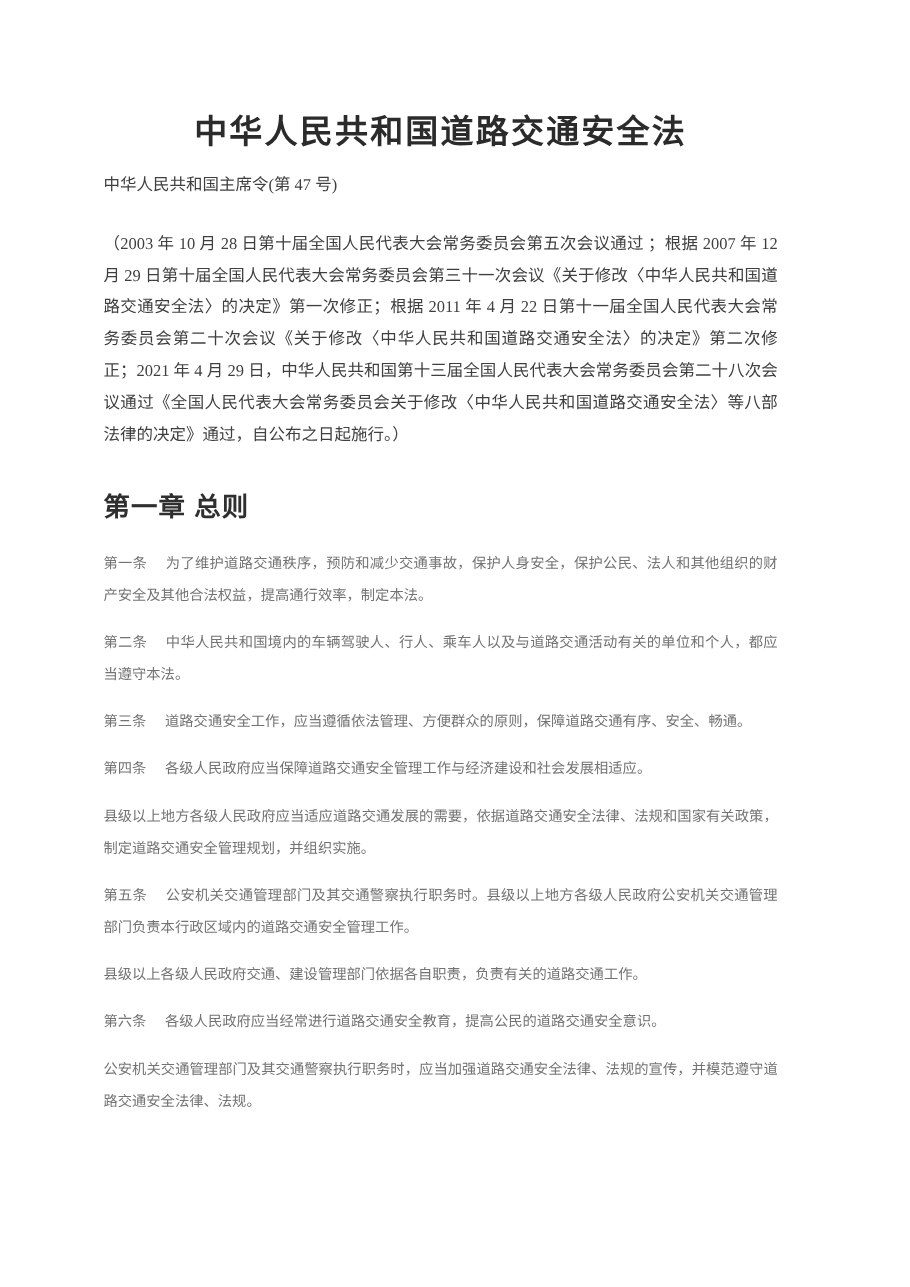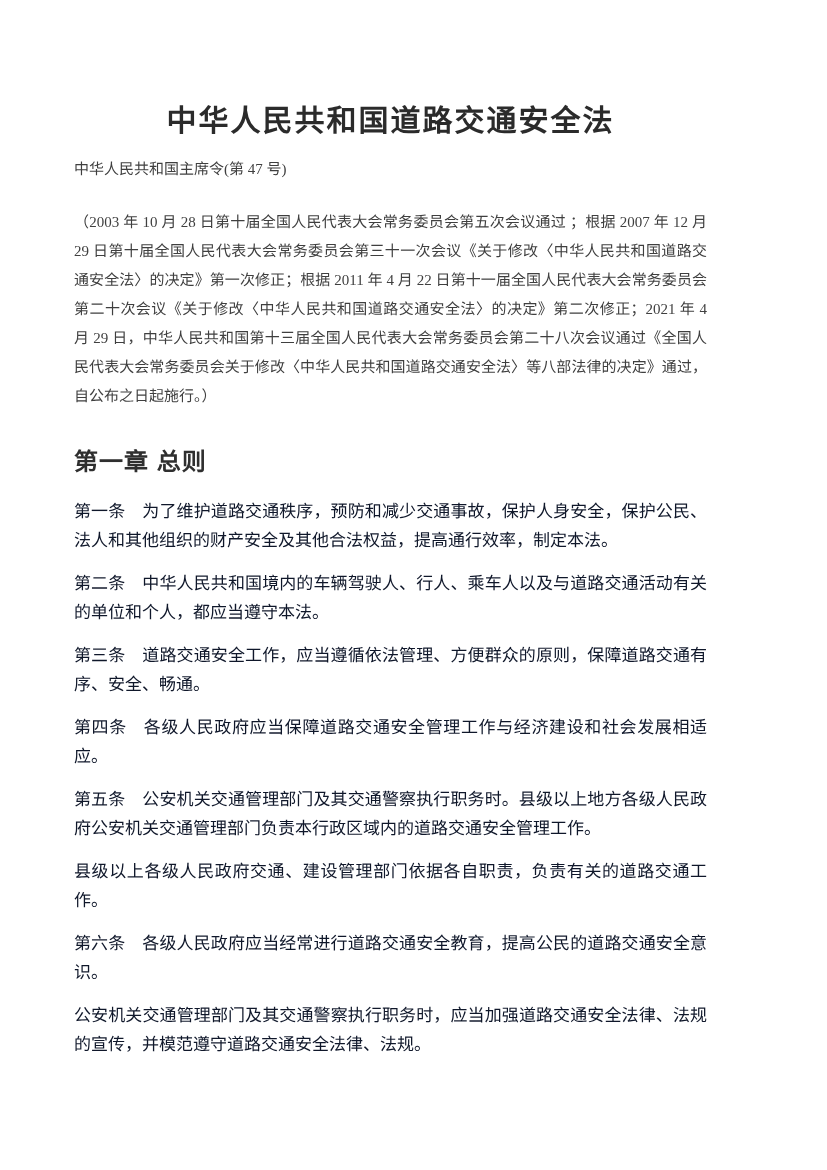--- a/index.html
+++ b/index.html
@@ -10,21 +10,21 @@
   body {
     width: 827px;
     height: 1170px;
     overflow: hidden;
     font-family: "Liberation Serif", serif;
     color: #3f3f3f;
   }
   .doc {
     box-sizing: border-box;
     width: 827px;
-    padding: 97px 120px 0 74px;
+    padding: 97px 120px 0 94px;
   }
   .doc-title {
     margin: 0;
     font-size: 30px;
     line-height: 48px;
     font-weight: bold;
     text-align: center;
     letter-spacing: 2px;
     color: #2b2b2b;
     font-family: "DejaVu Serif", serif;
@@ -49,24 +49,24 @@
     font-size: 24px;
     line-height: 30px;
     font-weight: bold;
     text-align: left;
     color: #2f2f2f;
     font-family: "Liberation Sans", sans-serif;
     letter-spacing: 1px;
   }
   .articles p {
     margin: 0 0 14px 0;
-    font-size: 17px;
+    font-size: 13px;
     line-height: 29px;
     text-align: justify;
-    color: #0f172a;
+    color: #737373;
   }
   .art-label {
     margin-right: 17px;
   }
 </style>
 </head>
 <body>
 
 <div class="doc">
   <h1 class="doc-title">中华人民共和国道路交通安全法</h1>
@@ -75,18 +75,19 @@
 
   <p class="preamble">（2003 年 10 月 28 日第十届全国人民代表大会常务委员会第五次会议通过 ；根据 2007 年 12 月 29 日第十届全国人民代表大会常务委员会第三十一次会议《关于修改〈中华人民共和国道路交通安全法〉的决定》第一次修正；根据 2011 年 4 月 22 日第十一届全国人民代表大会常务委员会第二十次会议《关于修改〈中华人民共和国道路交通安全法〉的决定》第二次修正；2021 年 4 月 29 日，中华人民共和国第十三届全国人民代表大会常务委员会第二十八次会议通过《全国人民代表大会常务委员会关于修改〈中华人民共和国道路交通安全法〉等八部法律的决定》通过，自公布之日起施行。）</p>
 
   <h2 class="chapter-heading">第一章 总则</h2>
 
   <div class="articles">
       <p><span class="art-label">第一条</span><span>为了维护道路交通秩序，预防和减少交通事故，保护人身安全，保护公民、法人和其他组织的财产安全及其他合法权益，提高通行效率，制定本法。</span></p>
       <p><span class="art-label">第二条</span><span>中华人民共和国境内的车辆驾驶人、行人、乘车人以及与道路交通活动有关的单位和个人，都应当遵守本法。</span></p>
       <p><span class="art-label">第三条</span><span>道路交通安全工作，应当遵循依法管理、方便群众的原则，保障道路交通有序、安全、畅通。</span></p>
       <p><span class="art-label">第四条</span><span>各级人民政府应当保障道路交通安全管理工作与经济建设和社会发展相适应。</span></p>
+      <p><span>县级以上地方各级人民政府应当适应道路交通发展的需要，依据道路交通安全法律、法规和国家有关政策，制定道路交通安全管理规划，并组织实施。</span></p>
       <p><span class="art-label">第五条</span><span>公安机关交通管理部门及其交通警察执行职务时。县级以上地方各级人民政府公安机关交通管理部门负责本行政区域内的道路交通安全管理工作。</span></p>
       <p><span>县级以上各级人民政府交通、建设管理部门依据各自职责，负责有关的道路交通工作。</span></p>
       <p><span class="art-label">第六条</span><span>各级人民政府应当经常进行道路交通安全教育，提高公民的道路交通安全意识。</span></p>
       <p><span>公安机关交通管理部门及其交通警察执行职务时，应当加强道路交通安全法律、法规的宣传，并模范遵守道路交通安全法律、法规。</span></p>
     </div>
 </div>
 
 </body></html>

